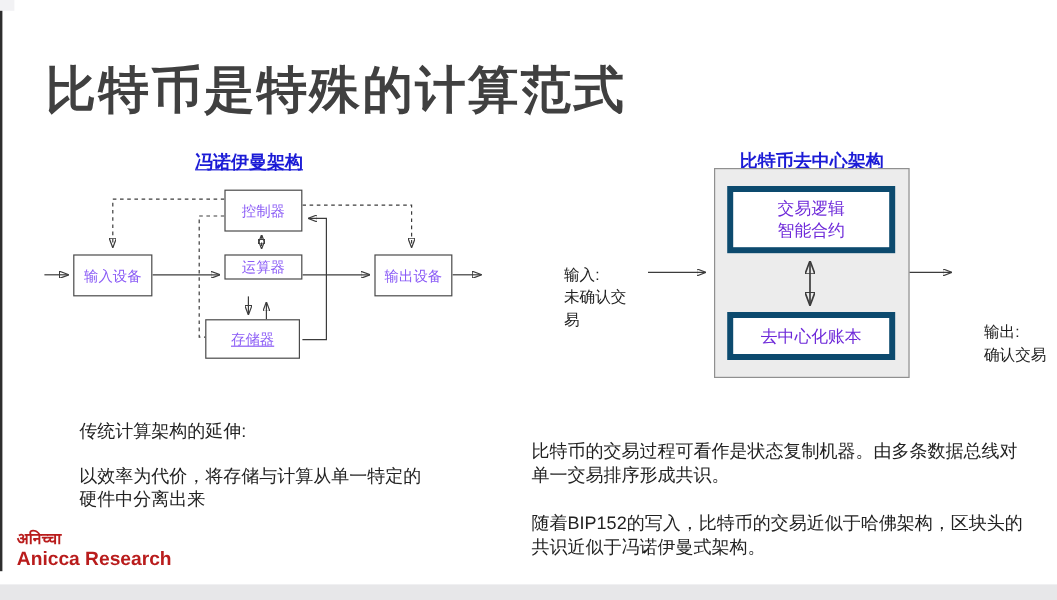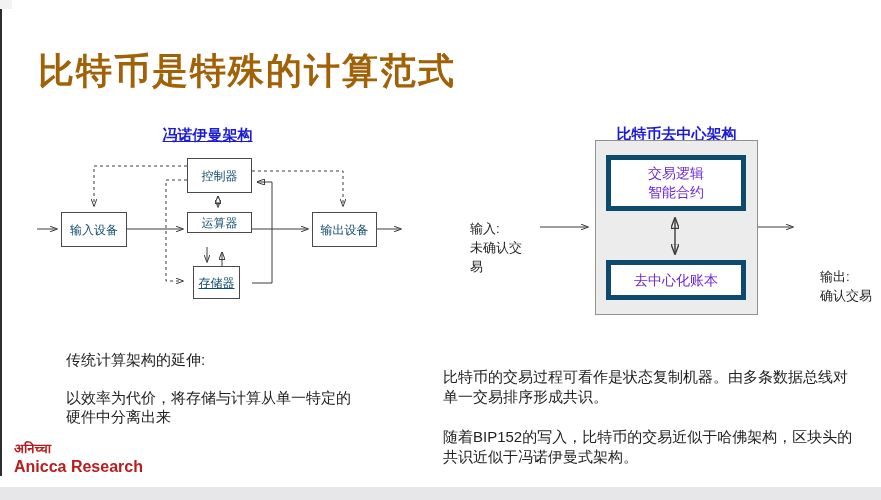--- a/index.html
+++ b/index.html
@@ -19,22 +19,22 @@
   .corner-block {
     position: absolute; left: 0; top: 0; width: 12px; height: 9px;
     background: #f2f2f4;
   }
   .bottom-bar {
     position: absolute; left: 0; top: 487px; width: 881px; height: 13px;
     background: #e7e7e9;
   }
   .slide-title {
     position: absolute; left: 38px; top: 47px;
-    font-size: 36px; font-weight: bold; letter-spacing: 2px;
-    color: #a16207; white-space: nowrap;
+    font-size: 42px; font-weight: bold; letter-spacing: 2px;
+    color: #404040; white-space: nowrap;
   }
   .section-heading {
     position: absolute;
     font-size: 15px; font-weight: bold;
     color: #1b1bd6; text-decoration: underline;
     text-align: center; white-space: nowrap;
     cursor: pointer;
     margin-top: 16px;
   }
   .heading-left { left: 30px; top: 110px; width: 355px; }
@@ -45,28 +45,28 @@
     z-index: 1;
   }
   svg.connectors path { fill: none; stroke: #3c3c3c; stroke-width: 1; }
   svg.connectors path.dashed { stroke-dasharray: 3 3; }
   svg.connectors path.thick { stroke-width: 1.4; }
 
   .dbox {
     position: absolute; z-index: 2;
     background: #ffffff; border: 1px solid #4a4a4a;
     display: flex; align-items: center; justify-content: center;
-    font-size: 12px; color: #0c4a6e;
+    font-size: 12px; color: #8b5cf6;
     white-space: pre-line; text-align: center; line-height: 16px;
   }
   .box-controller { left: 187px; top: 158px; width: 65px; height: 35px; }
   .box-input     { left: 61px;  top: 212px; width: 66px; height: 35px; }
   .box-alu       { left: 187px; top: 212px; width: 65px; height: 21px; }
   .box-output    { left: 312px; top: 212px; width: 65px; height: 35px; text-align: right; }
-  .box-memory    { left: 193px; top: 266px; width: 47px; height: 33px; text-decoration: underline; }
+  .box-memory    { left: 171px; top: 266px; width: 79px; height: 33px; text-decoration: underline; }
 
   .panel-outer {
     position: absolute; left: 595px; top: 140px; width: 163px; height: 175px;
     background: #ececec; border: 1px solid #909090; z-index: 0;
   }
   .inner-box {
     position: absolute; z-index: 2;
     background: #ffffff; border: 5px solid #0c4a6e;
     display: flex; align-items: center; justify-content: center;
     font-size: 14px; color: #6d28d9;

